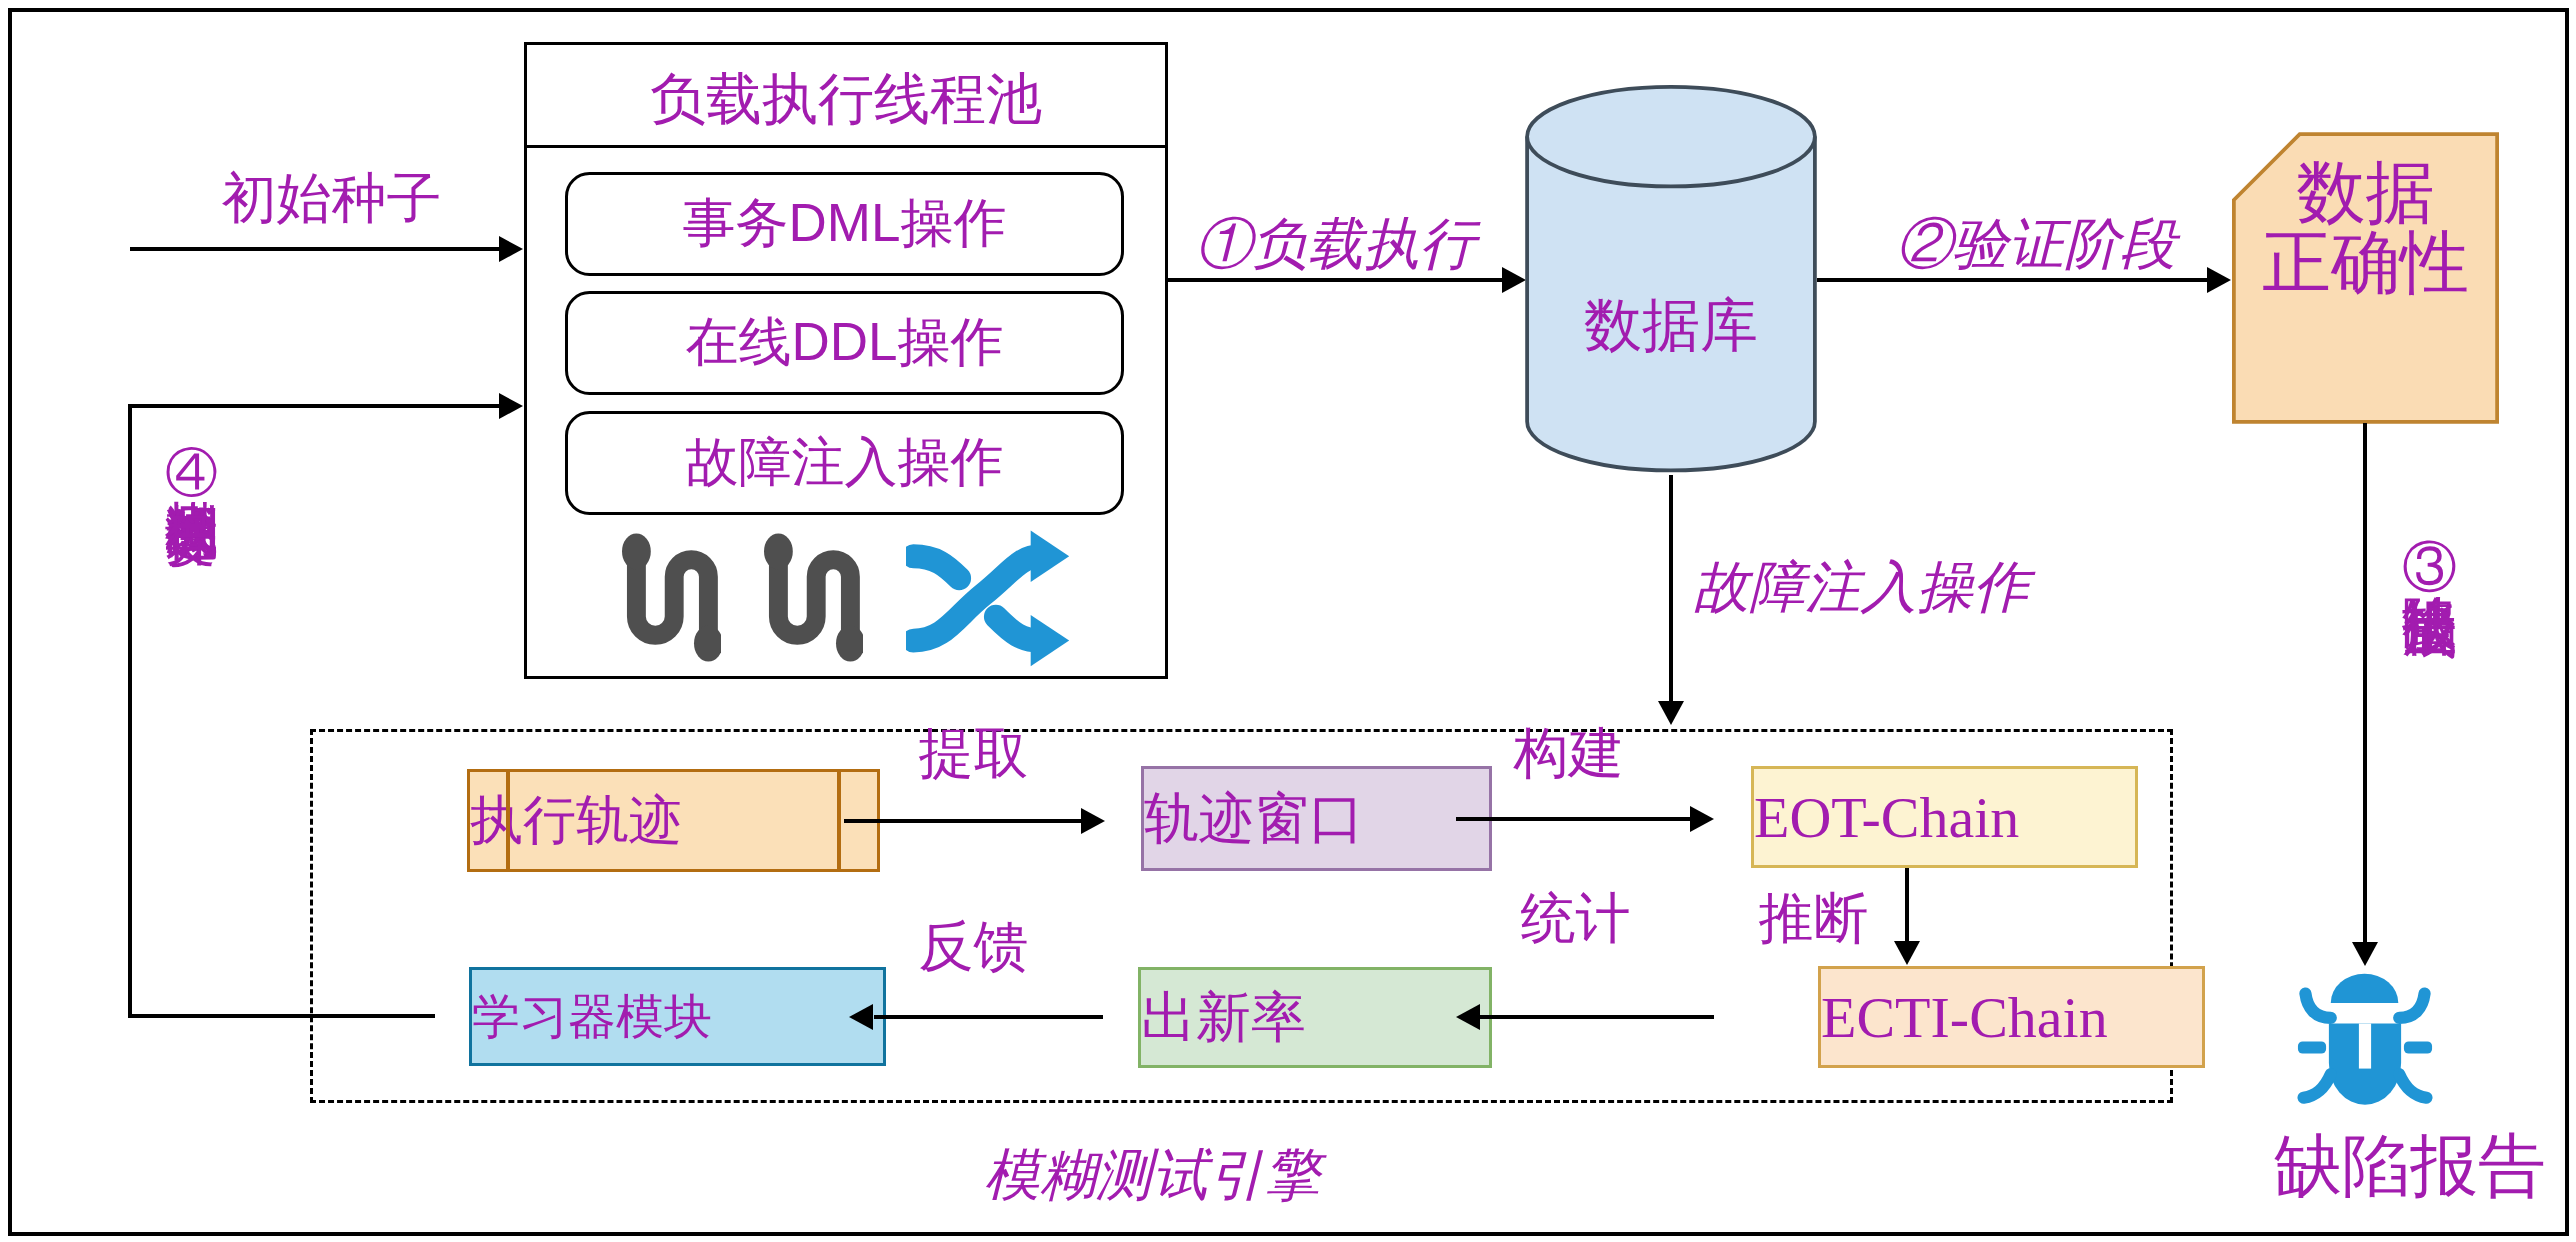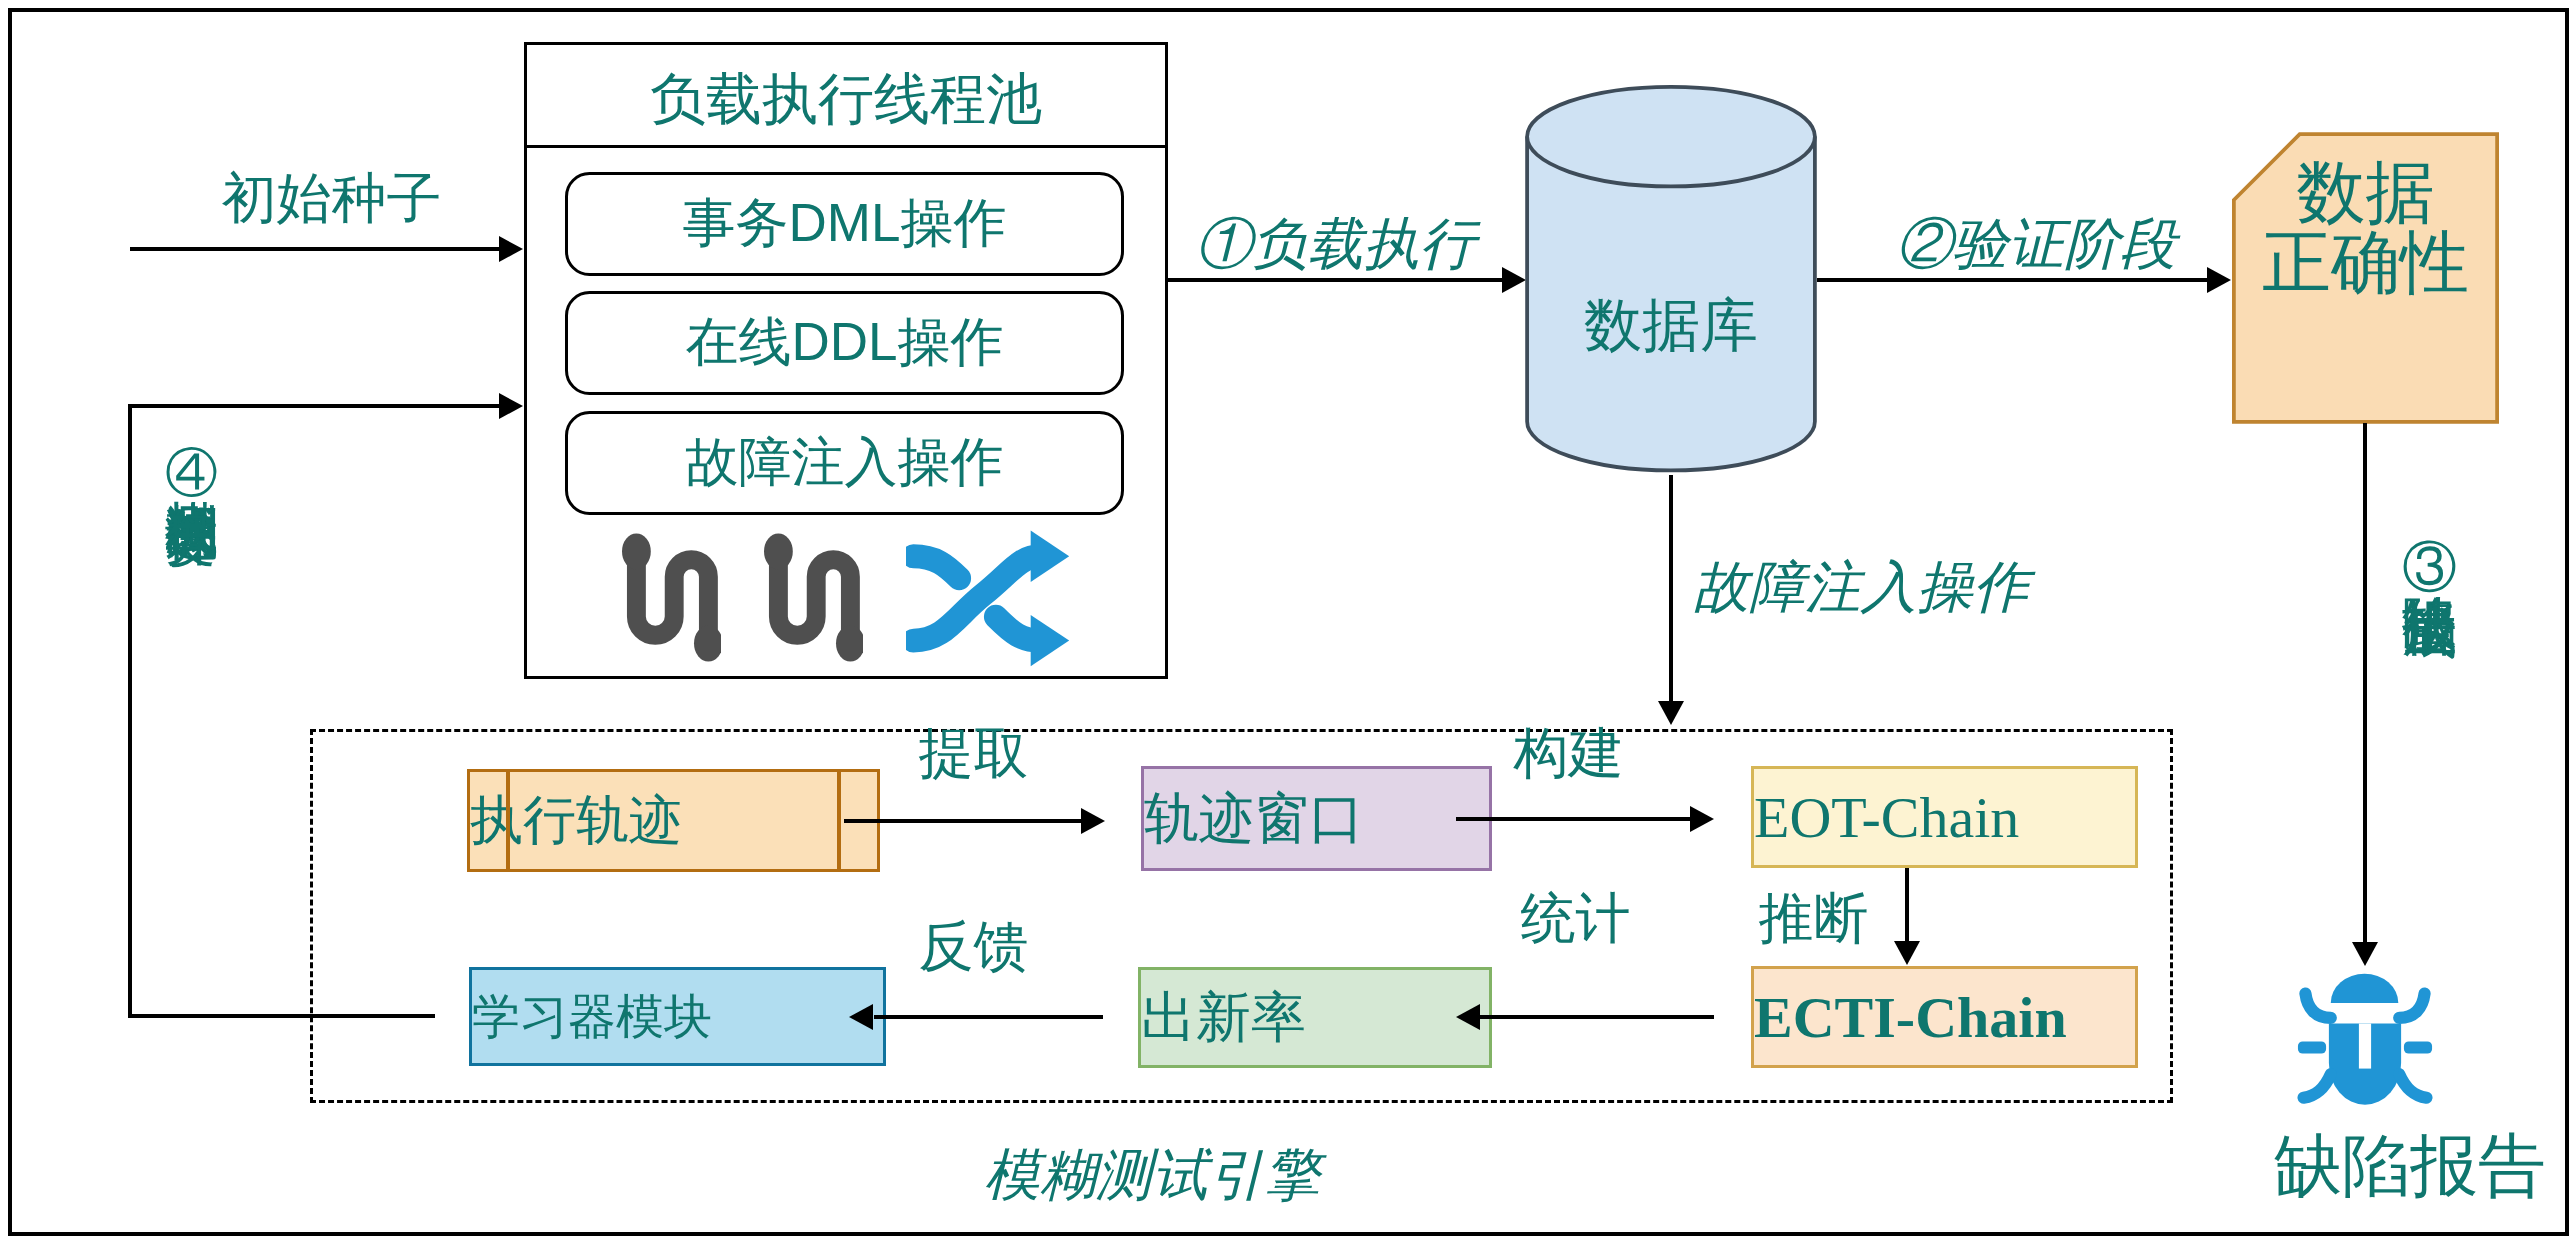--- a/index.html
+++ b/index.html
@@ -1,18 +1,18 @@
 <!DOCTYPE html>
 <html style="--line: #000000; --db-fill: #cfe2f3; --db-stroke: #3e4c59; --note-fill: #fadcb4; --note-stroke: #bf8430; --trace-fill: #fbe0b8; --trace-stroke: #b36d11; --window-fill: #e1d5e7; --window-stroke: #9673a6; --eot-fill: #fdf3d2; --eot-stroke: #d6b656; --ecti-fill: #fce5cd; --ecti-stroke: #d2a24c; --novelty-fill: #d5e8d4; --novelty-stroke: #82b366; --learner-fill: #b1ddf0; --learner-stroke: #10739e; --icon-gray: #4f4f4f; --icon-blue: #2095d5;font-size:15px"><head>
 <meta charset="utf-8">
 <style>
   html,body { margin:0; padding:0; background:#ffffff; }
   .canvas {
     position:relative; width:2576px; height:1242px; background:#fff;
-    font-family:"Liberation Sans", sans-serif; color:#0f766e; overflow:hidden;
+    font-family:"Liberation Sans", sans-serif; color:#a21caf; overflow:hidden;
   }
   .frame { position:absolute; left:7.5px; top:7.5px; width:2553px; height:1220px;
            border:4.7px solid #000; }
 
   
   .abs { position:absolute; }
   .h-line { position:absolute; height:3.8px; background:var(--line); }
   .v-line { position:absolute; width:3.8px;  background:var(--line); }
   .arr-r { position:absolute; width:0; height:0;
            border-top:13px solid transparent; border-bottom:13px solid transparent;
@@ -48,23 +48,23 @@
   .ebox { position:absolute; display:flex; align-items:center; justify-content:flex-start;
           box-sizing:border-box;margin-left:36px; }
   .ebox.trace   { left:431px;  top:769px;  width:413px; height:103px; font-size:53px;
                   background:var(--trace-fill);   border:3.8px solid var(--trace-stroke); }
   .trace-bar { position:absolute; top:0; bottom:0; width:3.8px; background:var(--trace-stroke); }
   .ebox.window  { left:1105px; top:766px;  width:351px; height:105px; font-size:55px;
                   background:var(--window-fill);  border:3.8px solid var(--window-stroke); }
   .ebox.eot     { left:1715px; top:766px;  width:387px; height:102px; font-size:58px;
                   font-family:"Liberation Serif", serif;
                   background:var(--eot-fill);     border:3.8px solid var(--eot-stroke); }
-  .ebox.ecti    { left:1715px; top:966px; width:387px; height:102px; font-size:58px;
+  .ebox.ecti    { left:1782px; top:966px; width:387px; height:102px; font-size:58px;
                   font-family:"Liberation Serif", serif;
-                  background:var(--ecti-fill);    border:3.8px solid var(--ecti-stroke);font-weight:bold; }
+                  background:var(--ecti-fill);    border:3.8px solid var(--ecti-stroke); }
   .ebox.novelty { left:1102px; top:967px; width:354px; height:101px; font-size:55px;
                   background:var(--novelty-fill); border:3.8px solid var(--novelty-stroke); }
   .ebox.learner { left:433px;  top:967px; width:417px; height:99px; font-size:48px;
                   background:var(--learner-fill); border:3.8px solid var(--learner-stroke); }
 </style>
 </head>
 <body>
 
 <div class="canvas">
   <div class="frame"></div>

